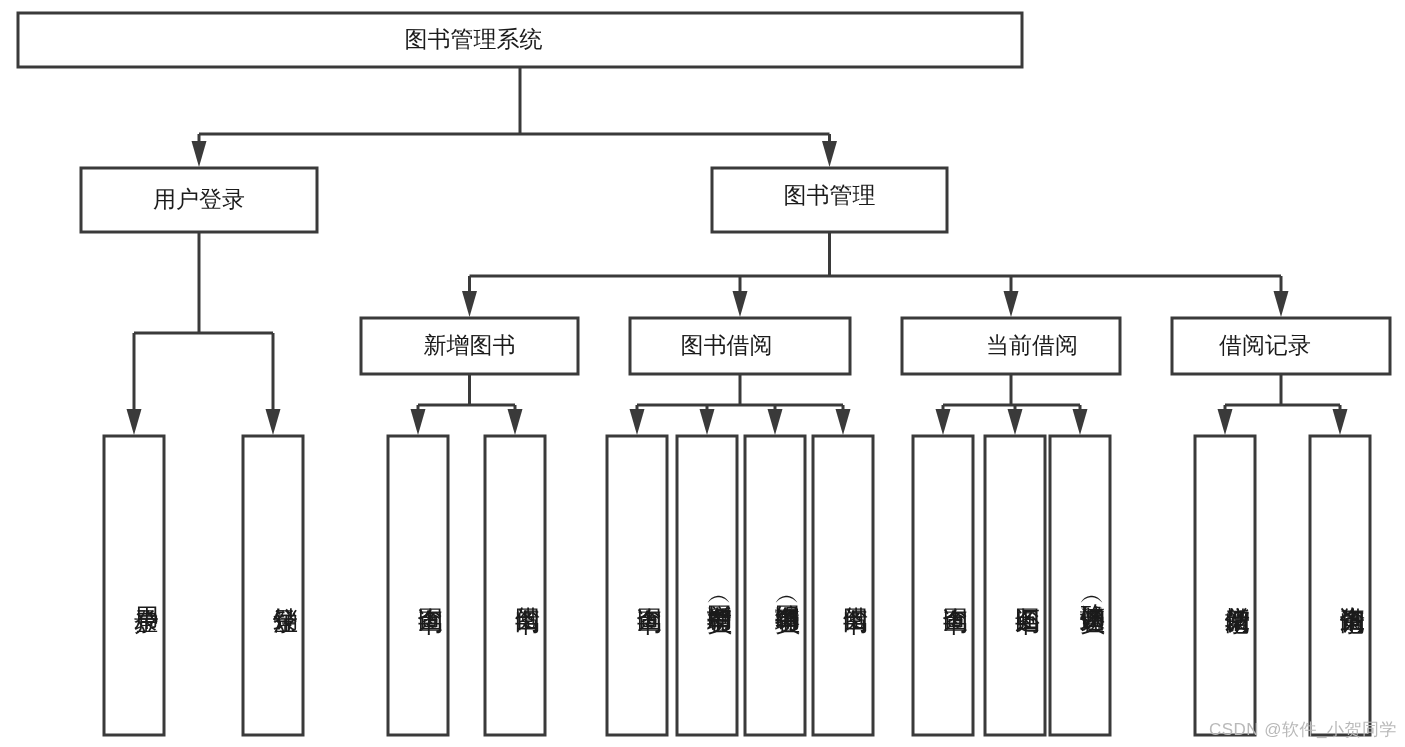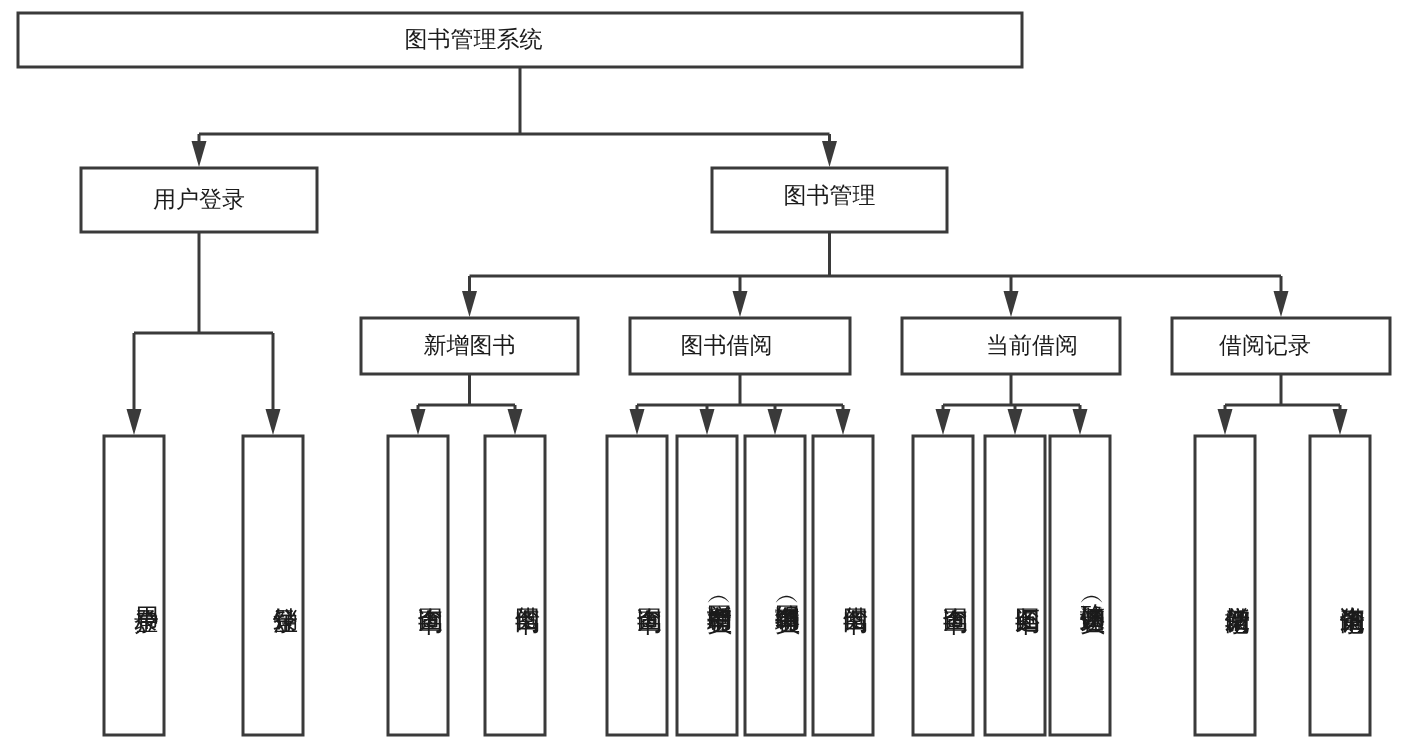--- a/index.html
+++ b/index.html
@@ -171,13 +171,14 @@
       <div class="node-label vertical" style="left: 607px; top: 436px; width: 60px; height: 299px;">查询图书</div>
       <div class="node-label vertical" style="left: 677px; top: 436px; width: 60px; height: 299px;">新增图书（管理员）</div>
       <div class="node-label vertical" style="left: 745px; top: 436px; width: 60px; height: 299px;">编辑图书（管理员）</div>
       <div class="node-label vertical" style="left: 813px; top: 436px; width: 60px; height: 299px;">借阅图书</div>
       <div class="node-label vertical" style="left: 913px; top: 436px; width: 60px; height: 299px;">查询图书</div>
       <div class="node-label vertical" style="left: 985px; top: 436px; width: 60px; height: 299px;">归还图书</div>
       <div class="node-label vertical" style="left: 1050px; top: 436px; width: 60px; height: 299px;">确认归还（管理员）</div>
       <div class="node-label vertical" style="left: 1195px; top: 436px; width: 60px; height: 299px;">新增借阅记录</div>
       <div class="node-label vertical" style="left: 1310px; top: 436px; width: 60px; height: 299px;">查询借阅记录</div>
     </div>
+  <div class="watermark">CSDN @软件_小贺同学</div>
 </div>
 
 </body></html>

